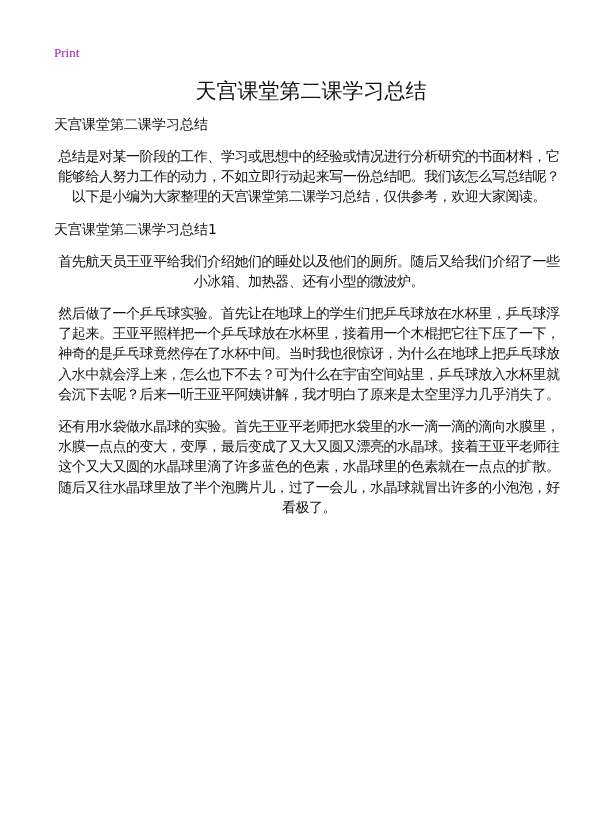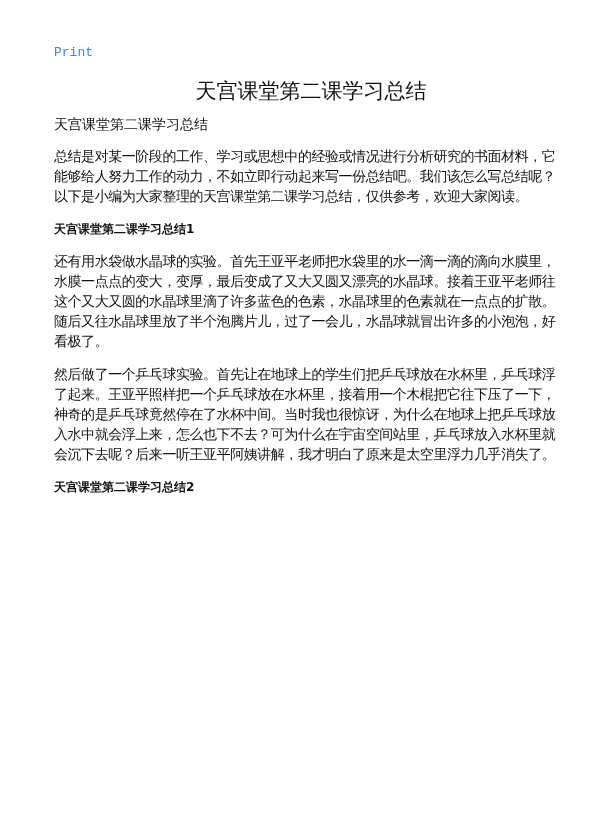--- a/index.html
+++ b/index.html
@@ -3,43 +3,43 @@
   <meta charset="utf-8">
   <style>
     html, body { margin: 0; padding: 0; background: #ffffff; }
     body {
       width: 600px; height: 828px; overflow: hidden;
       font-family: "DejaVu Sans", "Liberation Sans", sans-serif;
       color: #111111;
     }
     .page { position: relative; padding: 44px 36px 0 54px; }
     .print-label {
-      font-family: Liberation Mono, monospace;
-      font-size: 13px; color: #3b82f6; margin: 0 0 14px 0; line-height: 18px;
+      font-family: Liberation Serif, serif;
+      font-size: 13px; color: #a21caf; margin: 0 0 14px 0; line-height: 18px;
     }
     .doc-title {
       text-align: center; font-size: 21px; font-weight: normal;
       margin: 0 0 8px 0; line-height: 30px; padding-left: 4px;
     }
     .subtitle { font-size: 14px; line-height: 20px; margin: 0 0 12px 0; }
     p.para {
       font-size: 14px; line-height: 20.2px; margin: 0 0 12px 0;
-      letter-spacing: -0.45px; word-break: break-all;
+      letter-spacing: -0.45px; word-break: break-all; text-align: center;
     }
     h2.section {
-      font-size: 12px; font-weight: bold; line-height: 20px; margin: 0 0 12px 0;
+      font-size: 14px; font-weight: normal; line-height: 20px; margin: 0 0 12px 0;
     }
   </style>
 </head>
 <body>
 
 <div class="page">
   <div class="print-label">Print</div>
   <h1 class="doc-title">天宫课堂第二课学习总结</h1>
   <div class="subtitle">天宫课堂第二课学习总结</div>
   <p class="para">总结是对某一阶段的工作、学习或思想中的经验或情况进行分析研究的书面材料，它能够给人努力工作的动力，不如立即行动起来写一份总结吧。我们该怎么写总结呢？以下是小编为大家整理的天宫课堂第二课学习总结，仅供参考，欢迎大家阅读。</p>
 
   <h2 class="section">天宫课堂第二课学习总结1</h2>
+  <p class="para">首先航天员王亚平给我们介绍她们的睡处以及他们的厕所。随后又给我们介绍了一些小冰箱、加热器、还有小型的微波炉。</p>
+  <p class="para">然后做了一个乒乓球实验。首先让在地球上的学生们把乒乓球放在水杯里，乒乓球浮了起来。王亚平照样把一个乒乓球放在水杯里，接着用一个木棍把它往下压了一下，神奇的是乒乓球竟然停在了水杯中间。当时我也很惊讶，为什么在地球上把乒乓球放入水中就会浮上来，怎么也下不去？可为什么在宇宙空间站里，乒乓球放入水杯里就会沉下去呢？后来一听王亚平阿姨讲解，我才明白了原来是太空里浮力几乎消失了。</p>
   <p class="para">还有用水袋做水晶球的实验。首先王亚平老师把水袋里的水一滴一滴的滴向水膜里，水膜一点点的变大，变厚，最后变成了又大又圆又漂亮的水晶球。接着王亚平老师往这个又大又圆的水晶球里滴了许多蓝色的色素，水晶球里的色素就在一点点的扩散。随后又往水晶球里放了半个泡腾片儿，过了一会儿，水晶球就冒出许多的小泡泡，好看极了。</p>
-  <p class="para">然后做了一个乒乓球实验。首先让在地球上的学生们把乒乓球放在水杯里，乒乓球浮了起来。王亚平照样把一个乒乓球放在水杯里，接着用一个木棍把它往下压了一下，神奇的是乒乓球竟然停在了水杯中间。当时我也很惊讶，为什么在地球上把乒乓球放入水中就会浮上来，怎么也下不去？可为什么在宇宙空间站里，乒乓球放入水杯里就会沉下去呢？后来一听王亚平阿姨讲解，我才明白了原来是太空里浮力几乎消失了。</p>
 
-  <h2 class="section">天宫课堂第二课学习总结2</h2>
 </div>
 
 </body></html>

